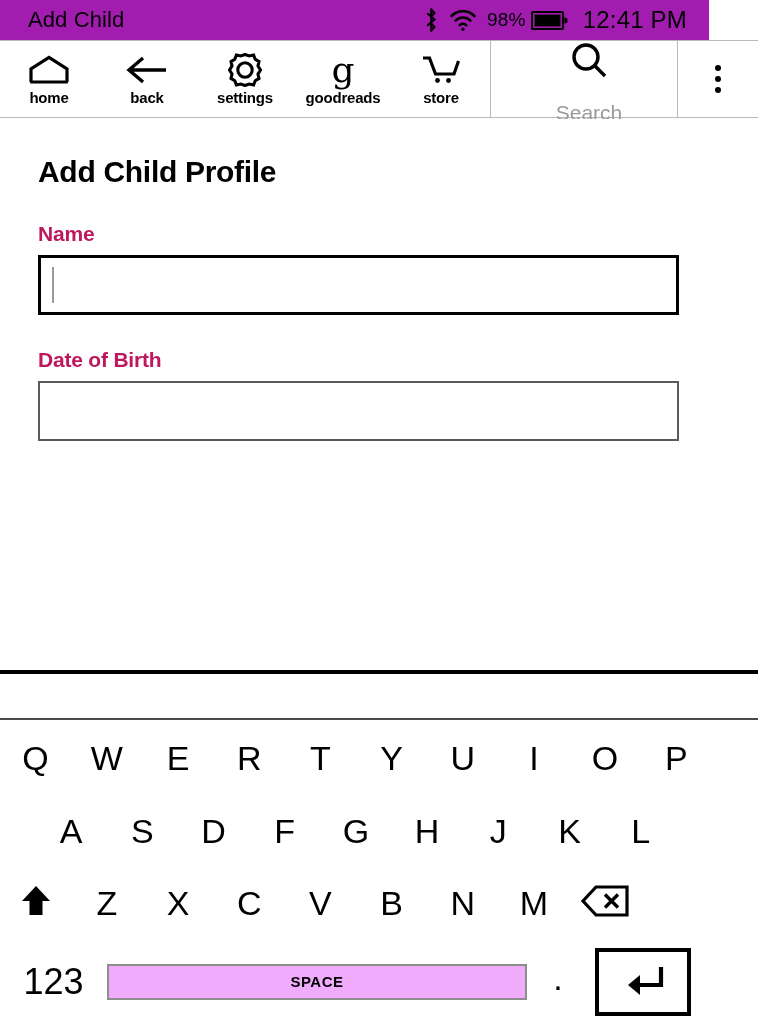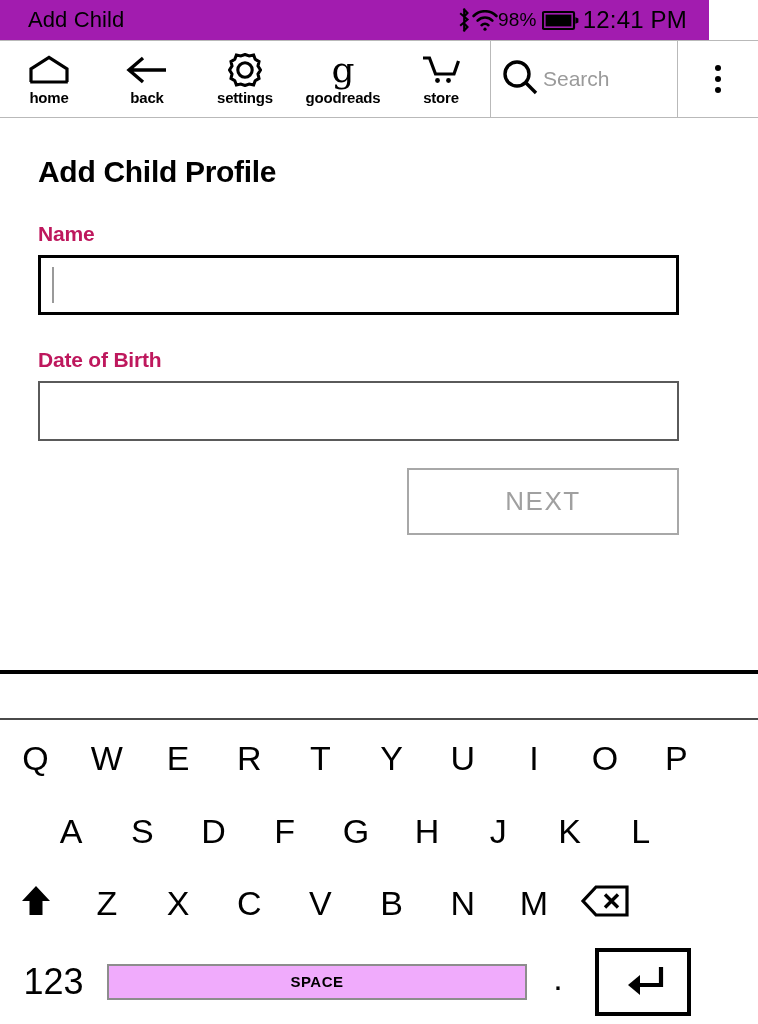--- a/index.html
+++ b/index.html
@@ -32,20 +32,21 @@
     font-size: 22px;
     font-weight: 400;
     letter-spacing: 0.1px;
     color: #000;
   }
   .status-right {
     position: absolute;
     right: 22px;
     display: flex;
     align-items: center;
+    gap: 11px;
   }
   .bt-icon { width: 16px; height: 24px; display:block; }
   .wifi-icon { width: 26px; height: 21px; display:block; }
   .battery-wrap { display:flex; align-items:center; gap:5px; }
   .battery-pct {
     font-size: 19px;
     font-weight: 400;
     color: #000;
     letter-spacing: 0.2px;
   }
@@ -105,23 +106,24 @@
     color: #000;
   }
 
   .tb-search {
     width: 188px;
     border-left: 1px solid #b9b9b9;
     border-right: 1px solid #b9b9b9;
     display: flex;
     align-items: center;
     padding-left: 10px;
-    gap: 4px;
+    gap: 18px;
     box-sizing: border-box;
     cursor: text;
+    flex-direction: column;
   }
   .search-placeholder {
     font-size: 21px;
     color: #9a9a9a;
     font-weight: 400;
   }
   .tb-overflow {
     flex: 1;
     display: flex;
     align-items: center;
@@ -392,21 +394,20 @@
   <div class="page-title">Add Child Profile</div>
 
   <div class="field-label label-name">Name</div>
   <div class="text-field field-name">
     <span class="caret"></span>
   </div>
 
   <div class="field-label label-dob">Date of Birth</div>
   <div class="text-field field-dob"></div>
 
-  <div class="next-button">NEXT</div>
 </div>
 
 <div class="kb-divider-thick"></div>
 <div class="kb-suggest"></div>
 
 <div class="keyboard">
 
   <div class="kb-row kb-row-1">
     <div class="key key-letter">Q</div>
     <div class="key key-letter">W</div>

